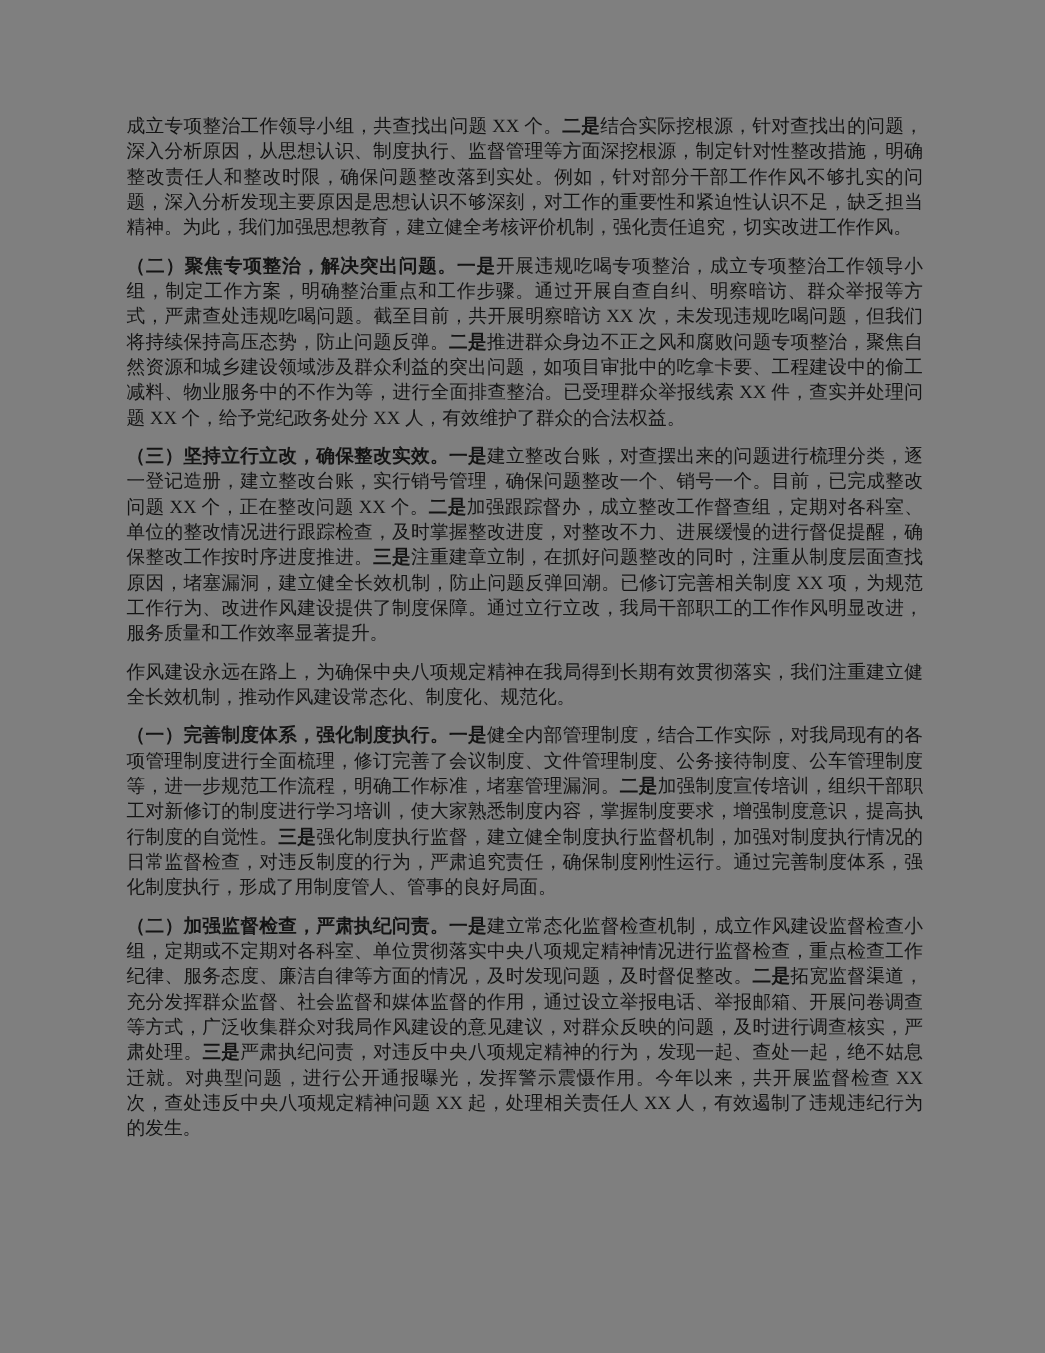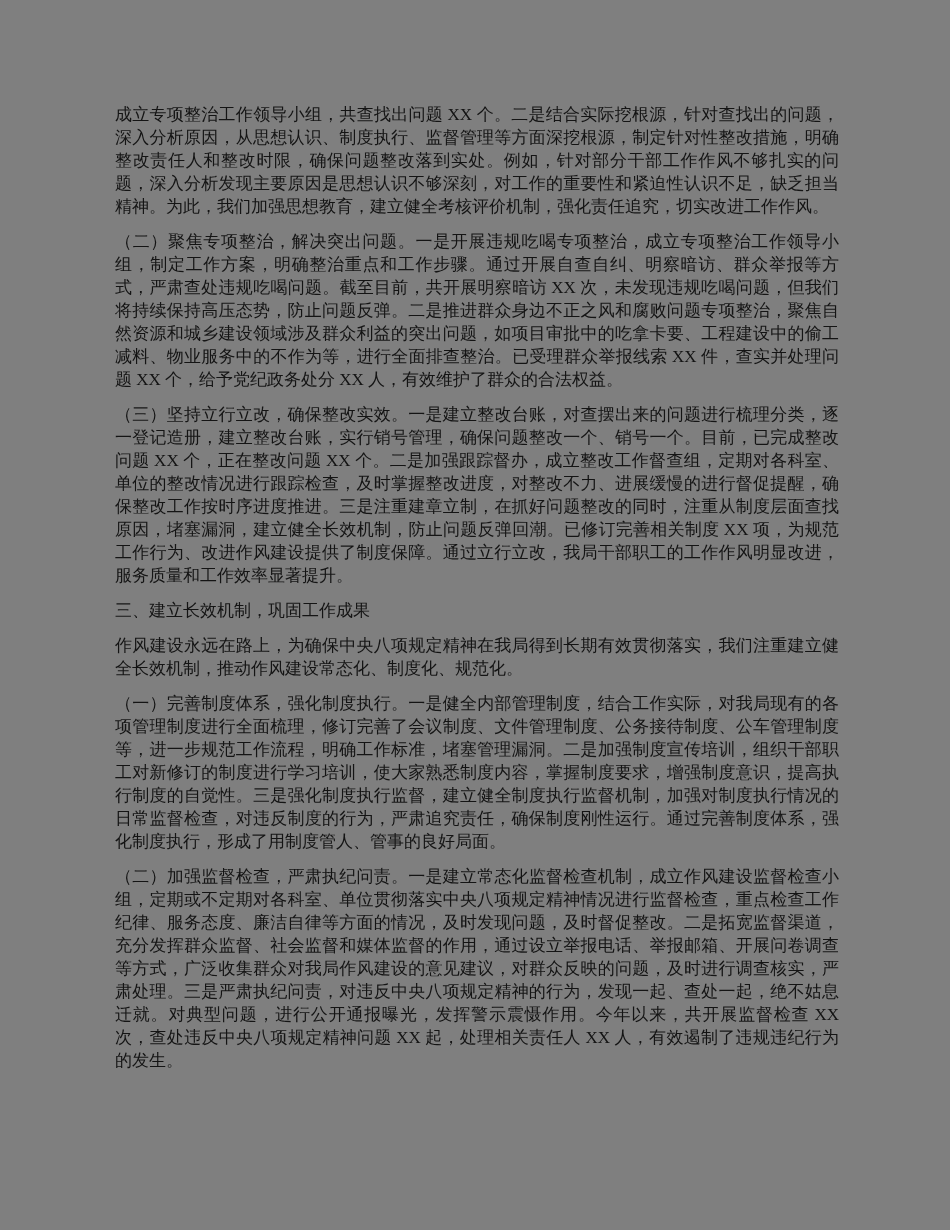--- a/index.html
+++ b/index.html
@@ -36,29 +36,28 @@
     margin: 0 0 12px 0;
     word-break: break-all;
   }
   .para.heading {
     margin-bottom: 12px;
   }
   .run {
     font-weight: normal;
   }
   .run.bold {
-    font-weight: normal;
+    font-weight: bold;
   }
 </style>
 </head>
 <body>
 
 <div class="page">
   <div class="doc">
       <p class="para"><span class="run">成立专项整治工作领导小组，共查找出问题 XX 个。</span><span class="run bold">二是</span><span class="run">结合实际挖根源，针对查找出的问题，深入分析原因，从思想认识、制度执行、监督管理等方面深挖根源，制定针对性整改措施，明确整改责任人和整改时限，确保问题整改落到实处。例如，针对部分干部工作作风不够扎实的问题，深入分析发现主要原因是思想认识不够深刻，对工作的重要性和紧迫性认识不足，缺乏担当精神。为此，我们加强思想教育，建立健全考核评价机制，强化责任追究，切实改进工作作风。</span></p>
       <p class="para"><span class="run bold">（二）聚焦专项整治，解决突出问题。</span><span class="run bold">一是</span><span class="run">开展违规吃喝专项整治，成立专项整治工作领导小组，制定工作方案，明确整治重点和工作步骤。通过开展自查自纠、明察暗访、群众举报等方式，严肃查处违规吃喝问题。截至目前，共开展明察暗访 XX 次，未发现违规吃喝问题，但我们将持续保持高压态势，防止问题反弹。</span><span class="run bold">二是</span><span class="run">推进群众身边不正之风和腐败问题专项整治，聚焦自然资源和城乡建设领域涉及群众利益的突出问题，如项目审批中的吃拿卡要、工程建设中的偷工减料、物业服务中的不作为等，进行全面排查整治。已受理群众举报线索 XX 件，查实并处理问题 XX 个，给予党纪政务处分 XX 人，有效维护了群众的合法权益。</span></p>
       <p class="para"><span class="run bold">（三）坚持立行立改，确保整改实效。</span><span class="run bold">一是</span><span class="run">建立整改台账，对查摆出来的问题进行梳理分类，逐一登记造册，建立整改台账，实行销号管理，确保问题整改一个、销号一个。目前，已完成整改问题 XX 个，正在整改问题 XX 个。</span><span class="run bold">二是</span><span class="run">加强跟踪督办，成立整改工作督查组，定期对各科室、单位的整改情况进行跟踪检查，及时掌握整改进度，对整改不力、进展缓慢的进行督促提醒，确保整改工作按时序进度推进。</span><span class="run bold">三是</span><span class="run">注重建章立制，在抓好问题整改的同时，注重从制度层面查找原因，堵塞漏洞，建立健全长效机制，防止问题反弹回潮。已修订完善相关制度 XX 项，为规范工作行为、改进作风建设提供了制度保障。通过立行立改，我局干部职工的工作作风明显改进，服务质量和工作效率显著提升。</span></p>
-      <p class="para heading"><span class="run">三、建立长效机制，巩固工作成果</span></p>
       <p class="para"><span class="run">作风建设永远在路上，为确保中央八项规定精神在我局得到长期有效贯彻落实，我们注重建立健全长效机制，推动作风建设常态化、制度化、规范化。</span></p>
       <p class="para"><span class="run bold">（一）完善制度体系，强化制度执行。</span><span class="run bold">一是</span><span class="run">健全内部管理制度，结合工作实际，对我局现有的各项管理制度进行全面梳理，修订完善了会议制度、文件管理制度、公务接待制度、公车管理制度等，进一步规范工作流程，明确工作标准，堵塞管理漏洞。</span><span class="run bold">二是</span><span class="run">加强制度宣传培训，组织干部职工对新修订的制度进行学习培训，使大家熟悉制度内容，掌握制度要求，增强制度意识，提高执行制度的自觉性。</span><span class="run bold">三是</span><span class="run">强化制度执行监督，建立健全制度执行监督机制，加强对制度执行情况的日常监督检查，对违反制度的行为，严肃追究责任，确保制度刚性运行。通过完善制度体系，强化制度执行，形成了用制度管人、管事的良好局面。</span></p>
       <p class="para"><span class="run bold">（二）加强监督检查，严肃执纪问责。</span><span class="run bold">一是</span><span class="run">建立常态化监督检查机制，成立作风建设监督检查小组，定期或不定期对各科室、单位贯彻落实中央八项规定精神情况进行监督检查，重点检查工作纪律、服务态度、廉洁自律等方面的情况，及时发现问题，及时督促整改。</span><span class="run bold">二是</span><span class="run">拓宽监督渠道，充分发挥群众监督、社会监督和媒体监督的作用，通过设立举报电话、举报邮箱、开展问卷调查等方式，广泛收集群众对我局作风建设的意见建议，对群众反映的问题，及时进行调查核实，严肃处理。</span><span class="run bold">三是</span><span class="run">严肃执纪问责，对违反中央八项规定精神的行为，发现一起、查处一起，绝不姑息迁就。对典型问题，进行公开通报曝光，发挥警示震慑作用。今年以来，共开展监督检查 XX 次，查处违反中央八项规定精神问题 XX 起，处理相关责任人 XX 人，有效遏制了违规违纪行为的发生。</span></p>
     </div>
 </div>
 
 </body></html>

